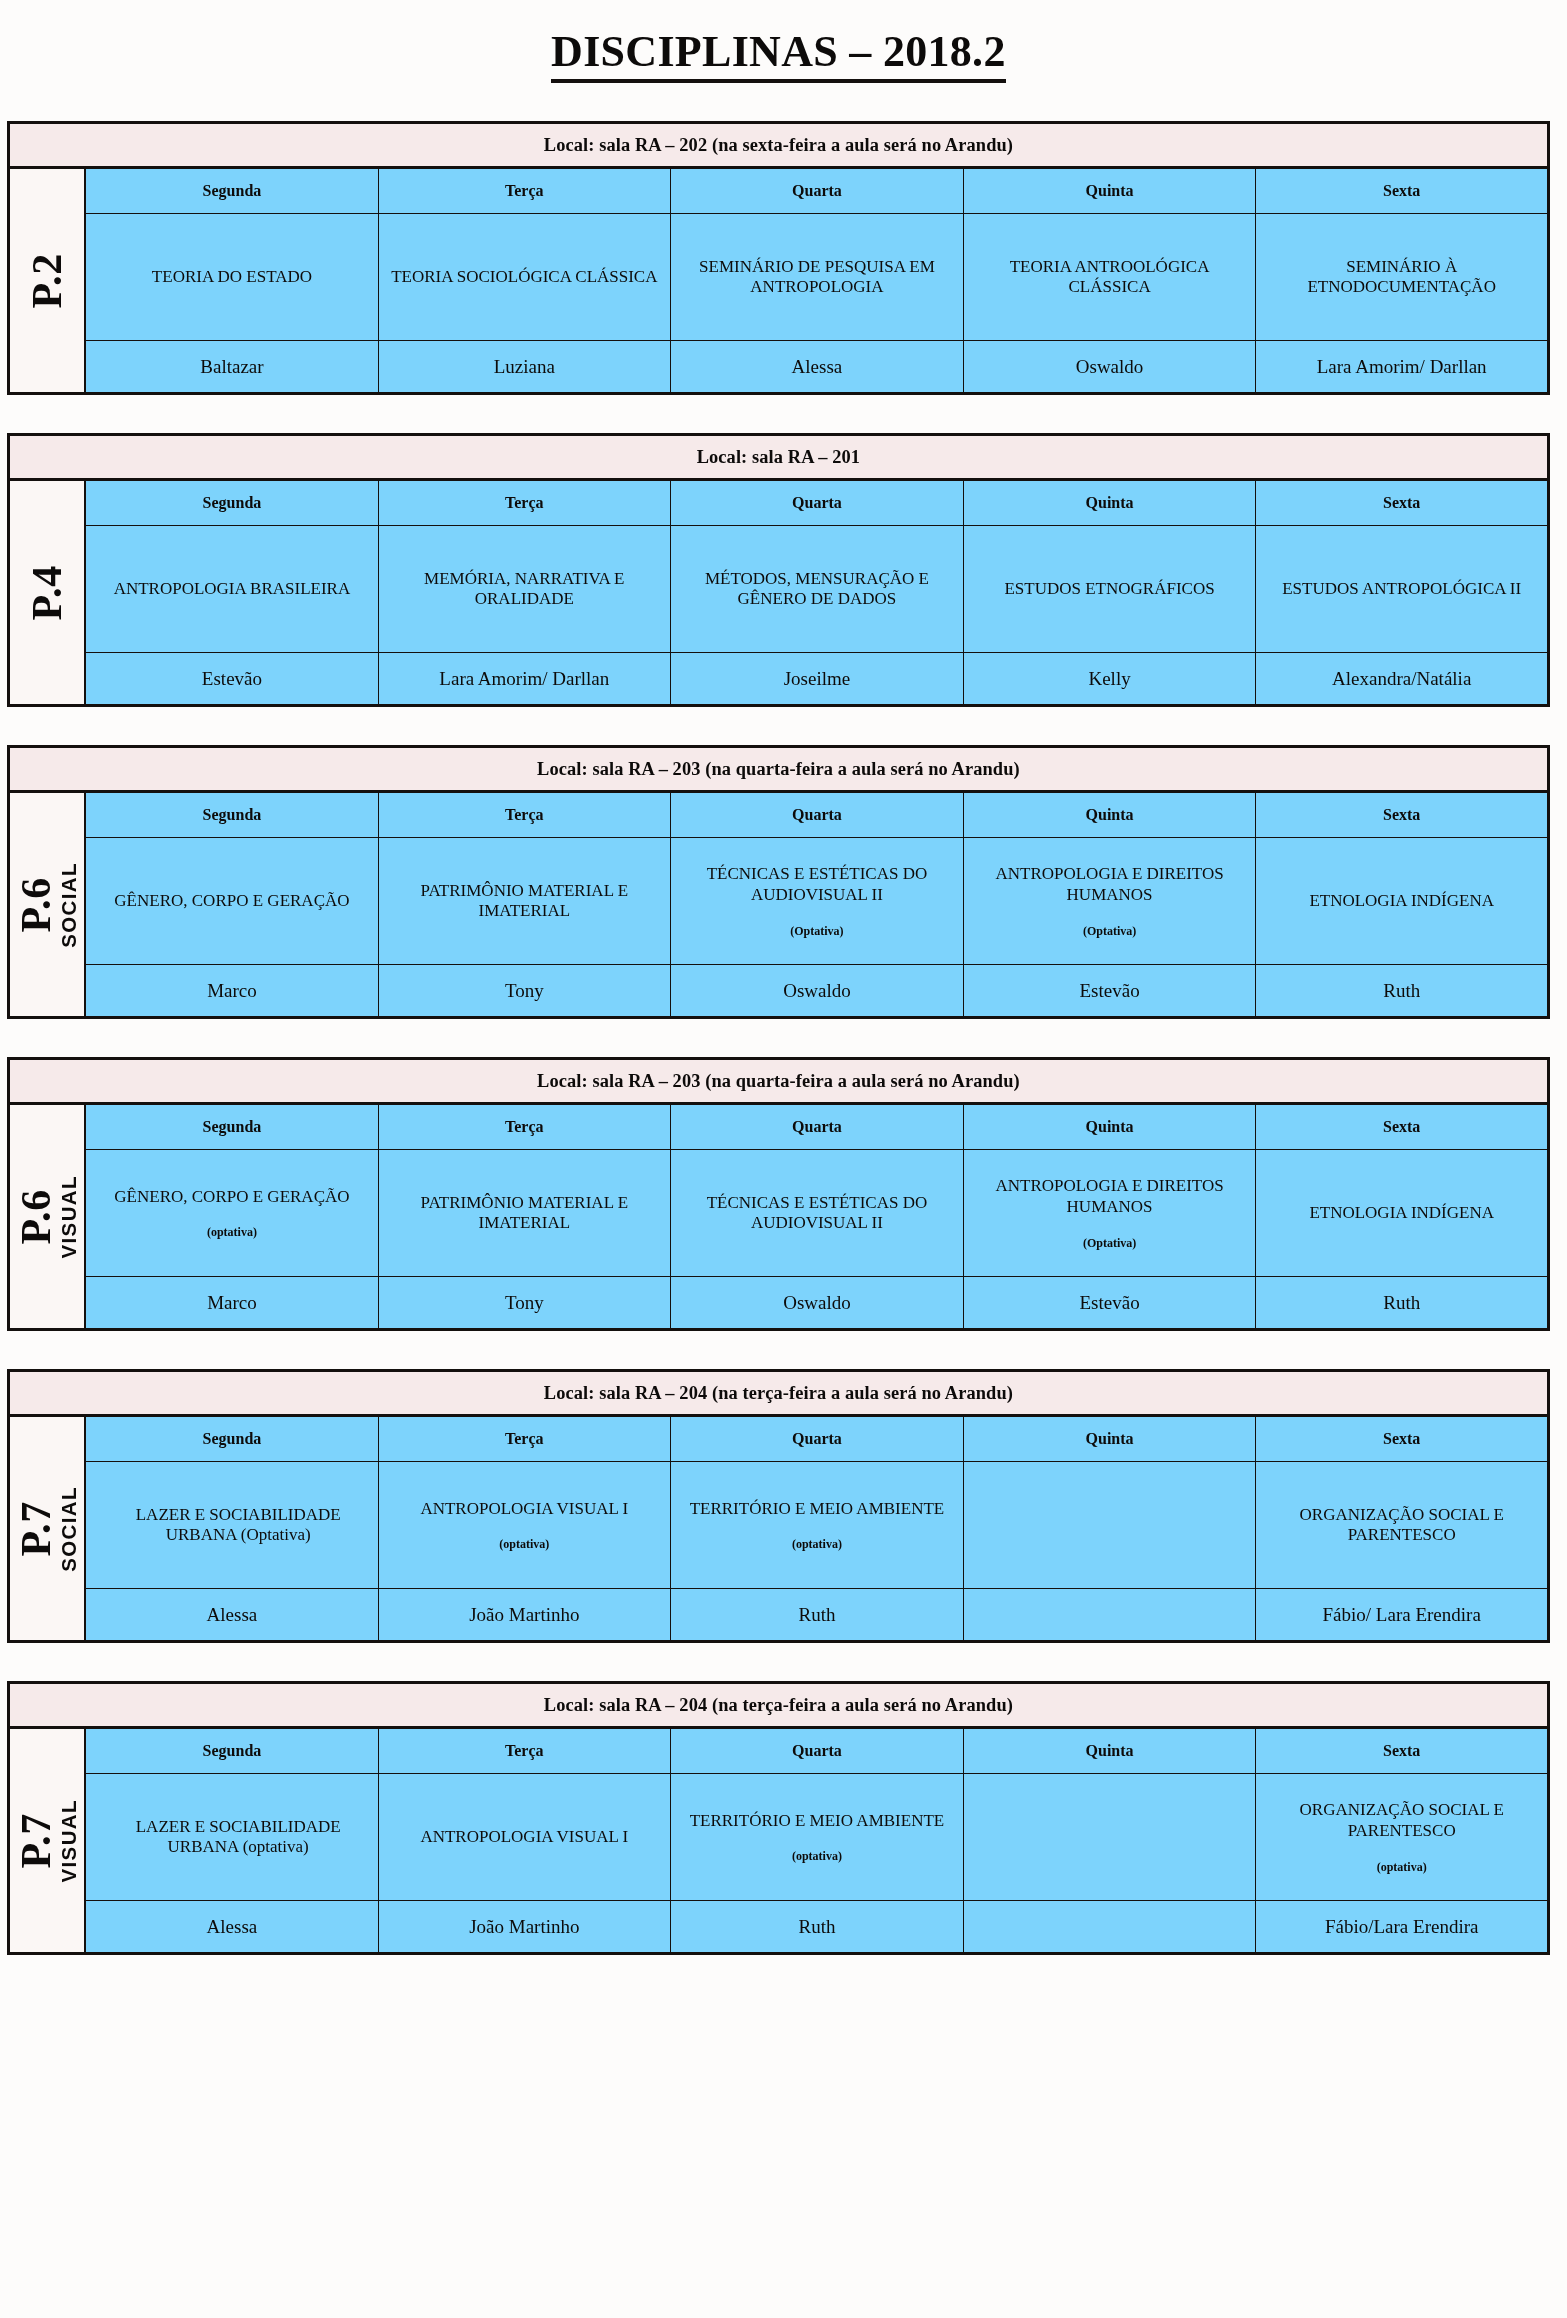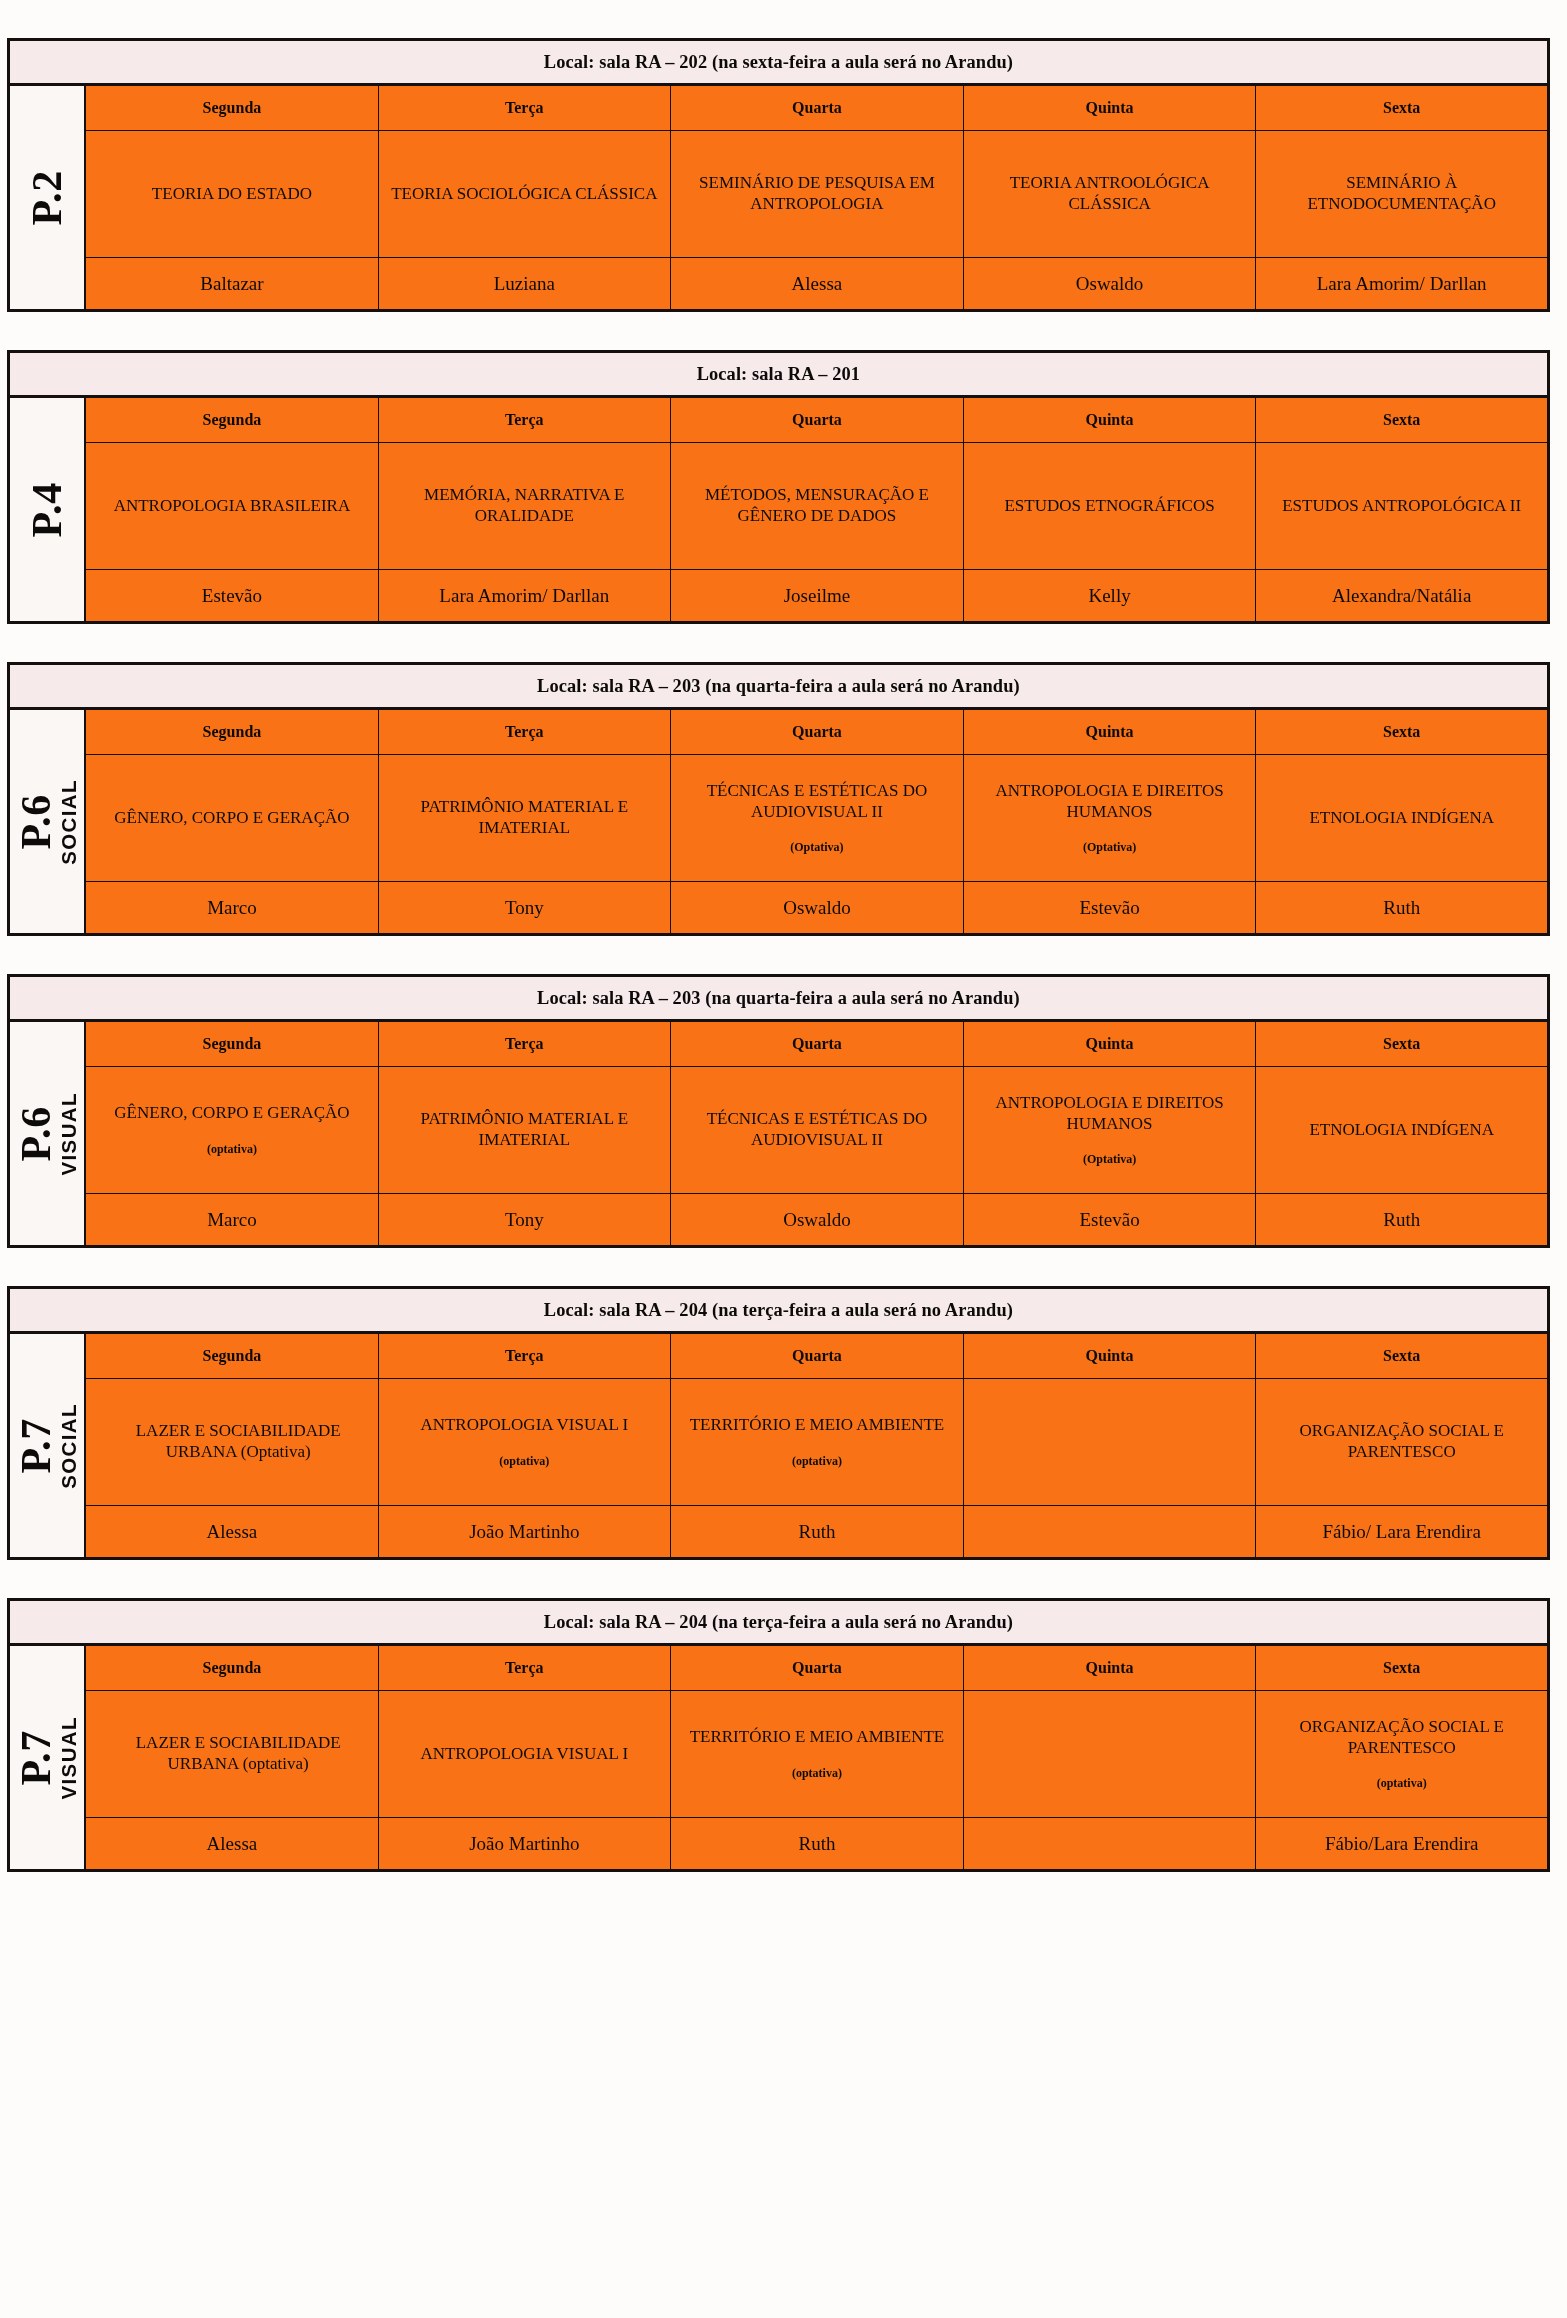--- a/index.html
+++ b/index.html
@@ -45,21 +45,21 @@
     margin: 0 0 0 0;
     position: relative;
   }
   .block-spacer { height: 38px; }
 
   .sched {
     width: 100%;
     border-collapse: collapse;
     table-layout: fixed;
     border: 3.4px solid #14100e;
-    background: #f97316;
+    background: #7dd3fc;
   }
   .sched td, .sched th {
     border: 1.4px solid #14100e;
     padding: 0;
     vertical-align: middle;
     text-align: center;
   }
 
   
   .loc-cell {
@@ -139,20 +139,23 @@
 
   
   col.c-period { width: 76px; }
   col.c-day    { width: 19.0%; }
 </style>
 </head>
 <body>
 
 <div class="page">
 
+  <div class="doc-title">
+    <span>DISCIPLINAS – 2018.2</span>
+  </div>
 
   <div id="blocks-root">
       <div class="block-spacer"></div>
       <div class="block">
         <table class="sched">
           <colgroup>
             <col class="c-period">
             <col class="c-day">
             <col class="c-day">
             <col class="c-day">

